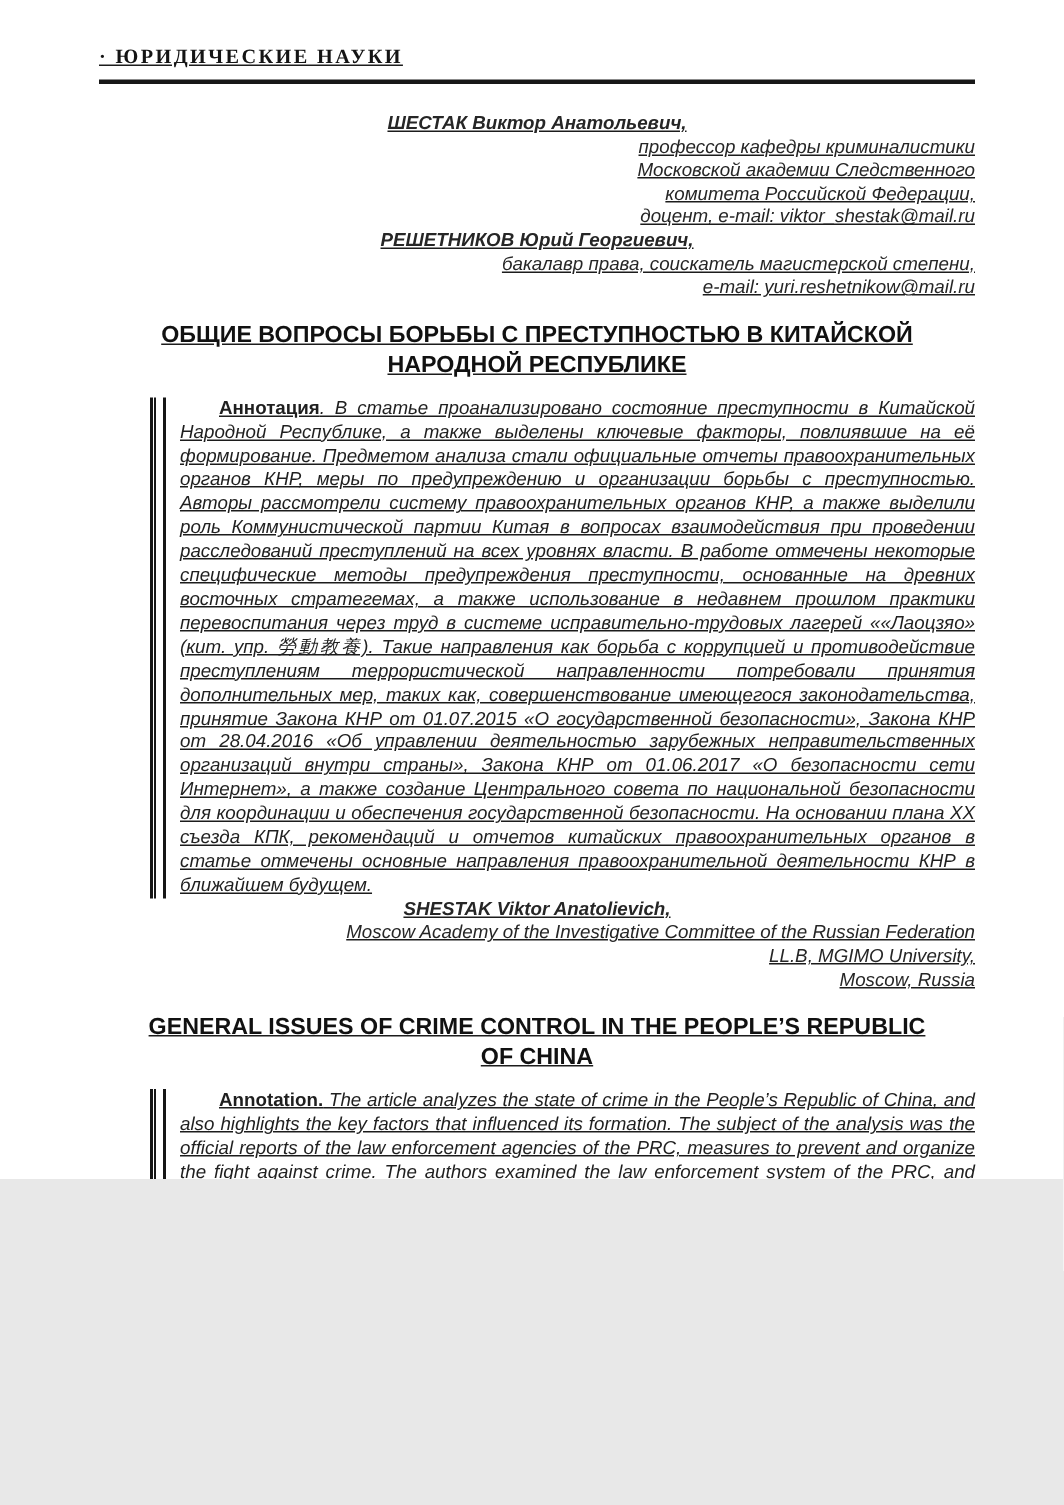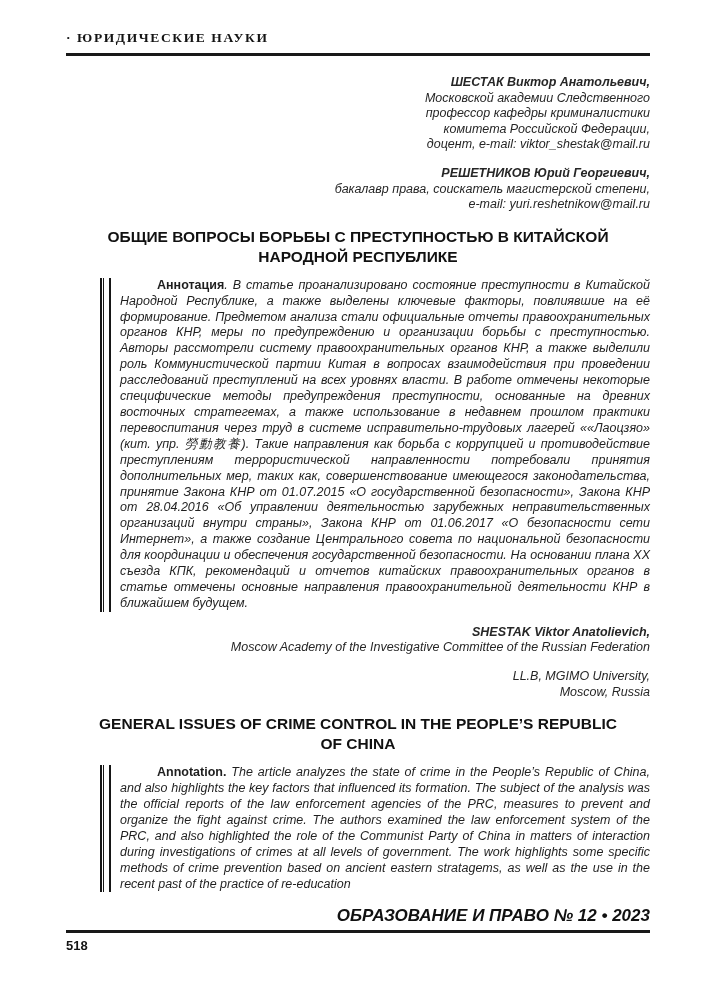--- a/index.html
+++ b/index.html
@@ -1,77 +1,78 @@
 <!DOCTYPE html>
 <html><head>
 <meta charset="utf-8">
 <style>
   html,body{margin:0;padding:0;background:#e8e8e8;}
   .page{
     position:relative;
-    width:709px;height:1003px;
+    width:709px;height:786px;
     margin:0 auto;
     background:#ffffff;
     font-family:"Liberation Sans", sans-serif;
     color:#1c1c1c;
     overflow:hidden;
     box-sizing:border-box;
+    text-decoration:underline;
   }
   .content{
     padding:30px 59px 0 66px;
     height:870px;
     overflow:hidden;
     box-sizing:content-box;
   }
   .kicker{
     font-family:"Liberation Serif", serif;
     font-weight:700;
     font-size:13.5px;
     letter-spacing:1.6px;
     color:#141414;
   }
   .rule{height:3px;background:#181818;}
   .top-rule{margin-top:7px;}
-  .author-block{margin-top:13px;text-align:right;font-style:italic;font-size:12.5px;line-height:15.6px;color:#262626;}
+  .author-block{text-align:right;font-style:italic;font-size:12.5px;line-height:15.6px;color:#262626;}
   .author-block.first{margin-top:19px;}
-  .author-name{font-weight:700;}
+  .author-name{font-weight:700;text-align:center;}
   .title{margin:14px auto 0 auto;max-width:535px;text-align:center;font-weight:700;font-size:15.5px;line-height:20px;color:#111;}
   .abs-block{margin-top:11px;display:flex;}
   .bars{
     flex:0 0 12px;
     margin-left:34px;
     background:linear-gradient(90deg,
       #161616 0 2px, transparent 2px 3px,
       #161616 3px 4px, transparent 4px 9px,
       #161616 9px 11px, transparent 11px 12px);
   }
   .abs-text{flex:1;padding-left:8px;font-size:12.5px;line-height:15.9px;font-style:italic;text-align:justify;color:#1f1f1f;}
   .abs-text p{margin:0;text-indent:26px;}
   .abs-text p + p{margin-top:0;}
-  .abs-label{font-weight:700;font-style:normal;margin-left:11px;}
+  .abs-label{font-weight:700;font-style:normal;}
   .footer{position:absolute;left:66px;right:59px;top:906px;}
   .journal{text-align:right;font-weight:700;font-style:italic;font-size:17px;color:#111;}
   .bottom-rule{margin-top:4px;}
   .page-num{margin-top:5px;font-weight:700;font-size:13px;color:#141414;}
 </style>
 </head>
 <body>
 
 <div class="page">
   <div class="content">
 
     <div class="kicker">
       <span>· ЮРИДИЧЕСКИЕ НАУКИ</span>
     </div>
     <div class="rule top-rule"></div>
 
     <div class="author-block first">
       <div class="author-name">ШЕСТАК Виктор Анатольевич,</div>
+      <div class="author-line">профессор кафедры криминалистики</div>
       <div class="author-line">Московской академии Следственного</div>
-      <div class="author-line">профессор кафедры криминалистики</div>
       <div class="author-line">комитета Российской Федерации,</div>
       <div class="author-line">доцент, e-mail: viktor_shestak@mail.ru</div>
     </div>
 
     <div class="author-block">
       <div class="author-name">РЕШЕТНИКОВ Юрий Георгиевич,</div>
       <div class="author-line">бакалавр права, соискатель магистерской степени,</div>
       <div class="author-line">e-mail: yuri.reshetnikow@mail.ru</div>
     </div>
 

